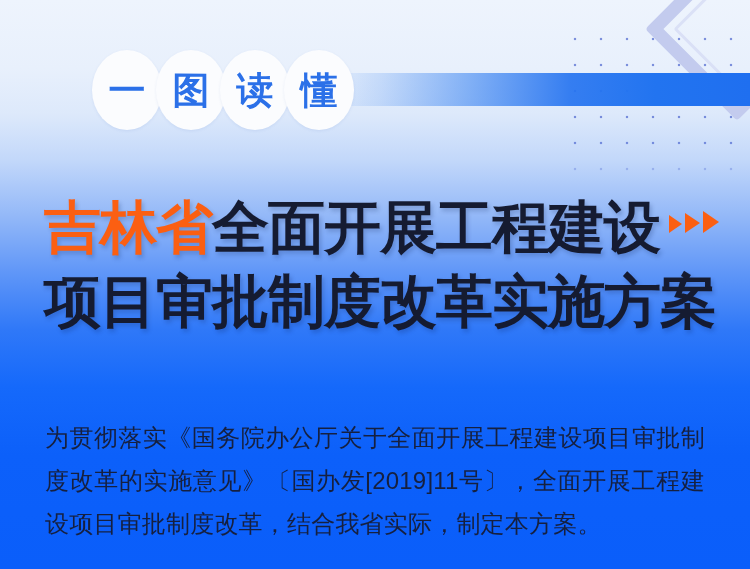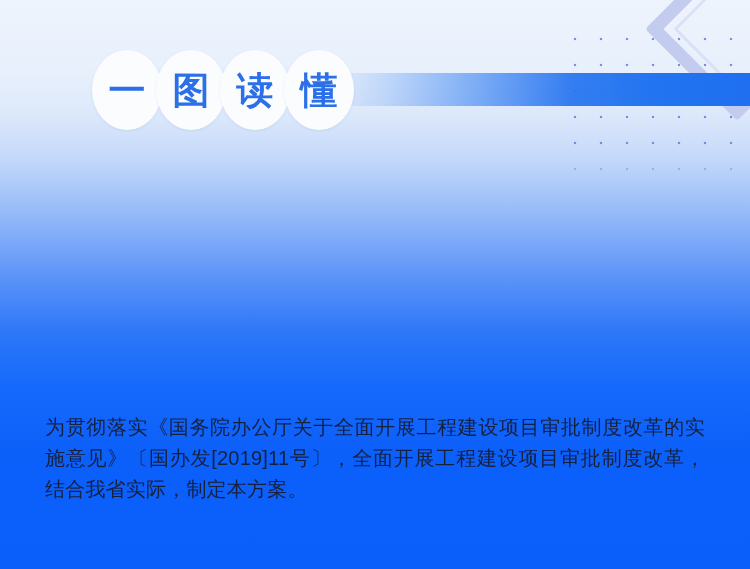--- a/index.html
+++ b/index.html
@@ -157,22 +157,22 @@
     border-bottom-width: 11px;
     border-left-width: 16px;
   }
 
   
   .body-copy {
     position: absolute;
     top: 392px;
     left: 45px;
     width: 660px;
-    font-size: 20px;
-    line-height: 31px;
+    font-size: 24px;
+    line-height: 43px;
     color: #16203f;
     text-align: justify;
     letter-spacing: 0.2px;
   }
 </style>
 </head>
 <body>
 
 <div id="poster">
 
@@ -190,16 +190,20 @@
       <span>图</span>
     </div>
     <div class="badge-pill">
       <span>读</span>
     </div>
     <div class="badge-pill">
       <span>懂</span>
     </div>
   </div>
 
+  <div class="headline">
+    <span class="headline-line"><span class="hl-orange">吉林省</span><span class="hl-dark">全面开展工程建设</span><span class="arrows"><i class="a1"></i><i class="a2"></i><i class="a3"></i></span></span>
+    <span class="headline-line hl-dark">项目审批制度改革实施方案</span>
+  </div>
 
   <p class="body-copy">为贯彻落实《国务院办公厅关于全面开展工程建设项目审批制度改革的实施意见》〔国办发[2019]11号〕，全面开展工程建设项目审批制度改革，结合我省实际，制定本方案。</p>
 
 </div>
 
 </body></html>

